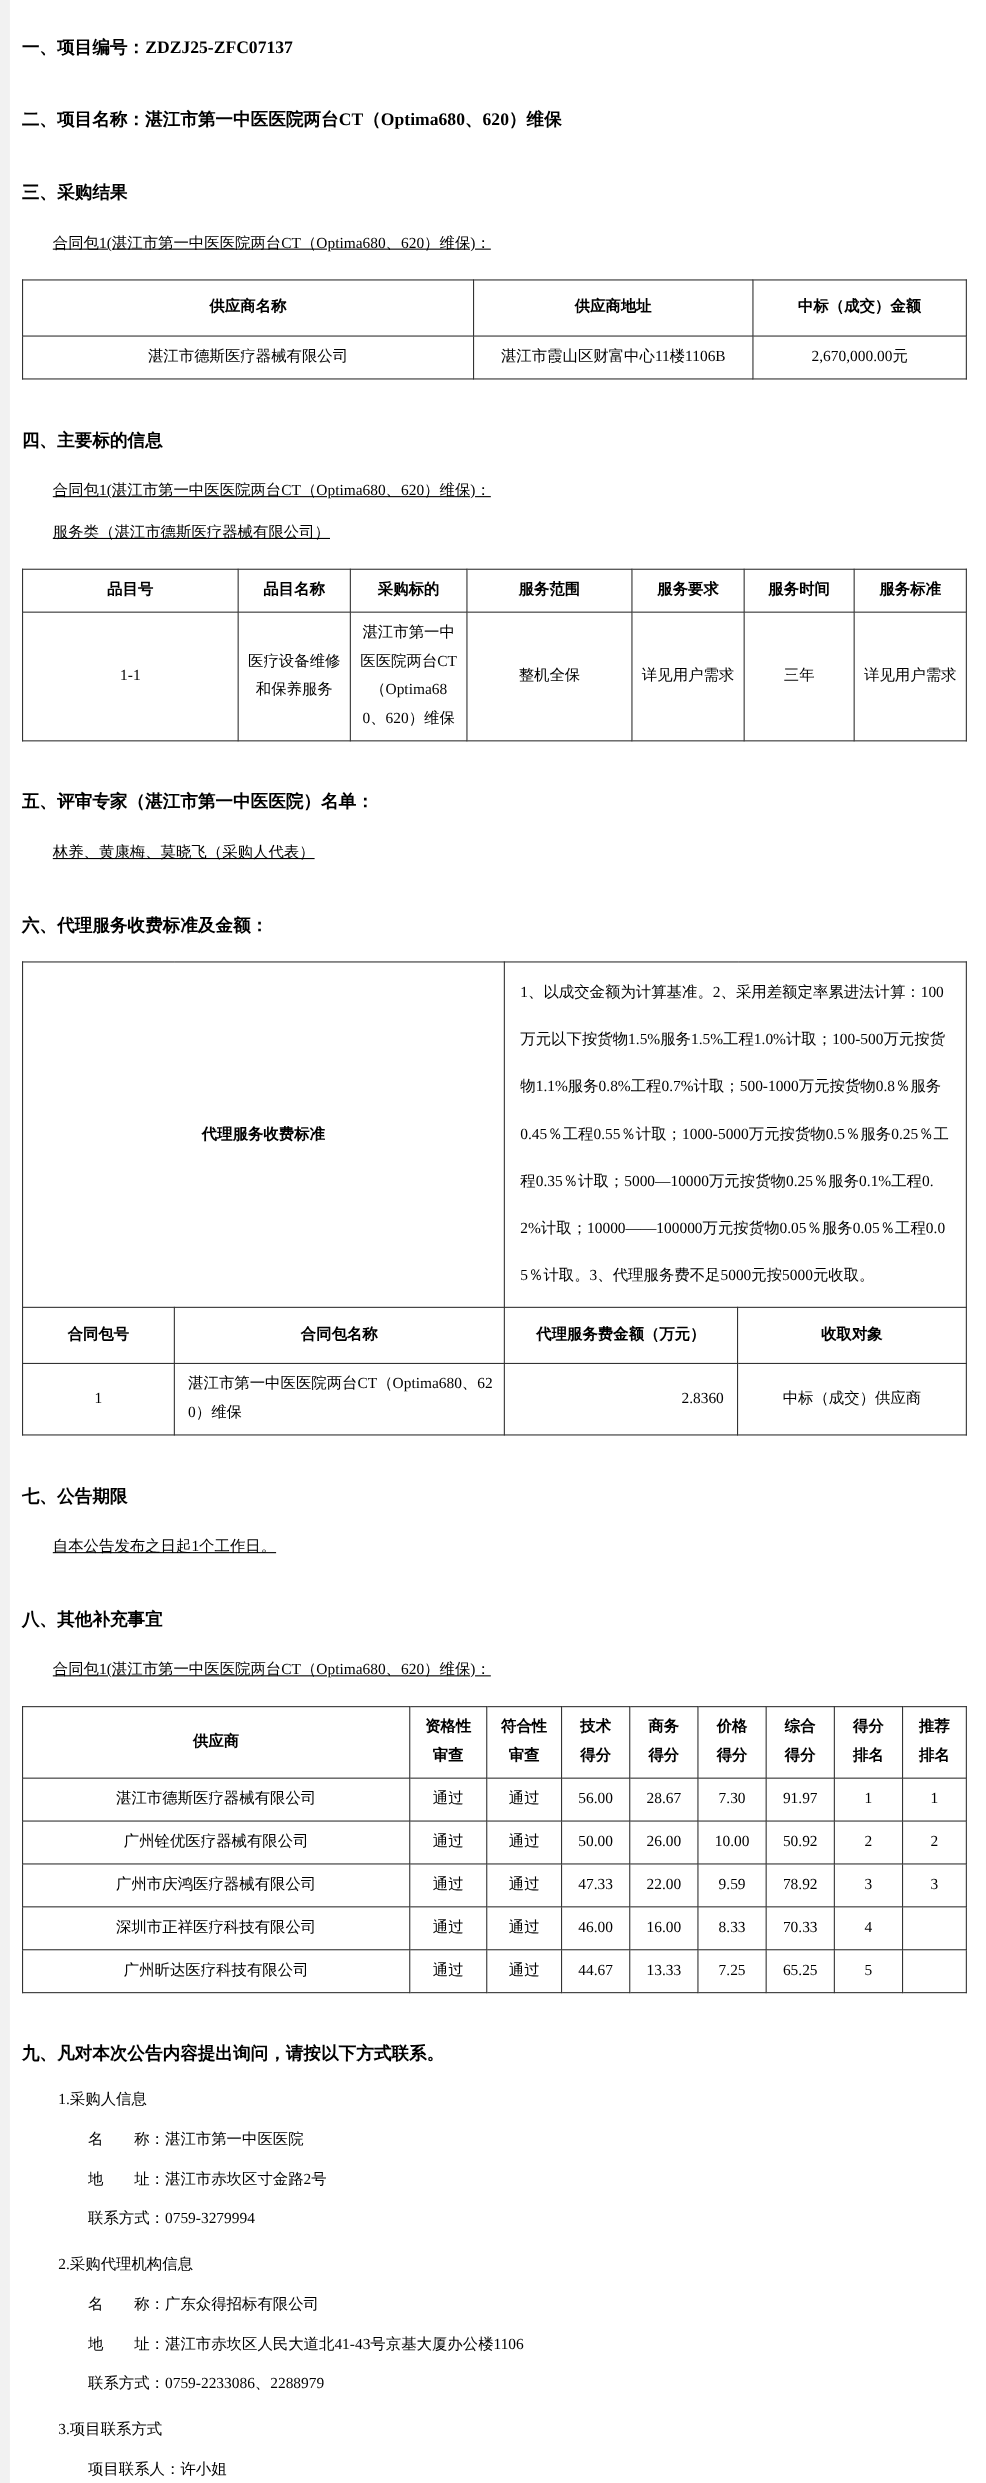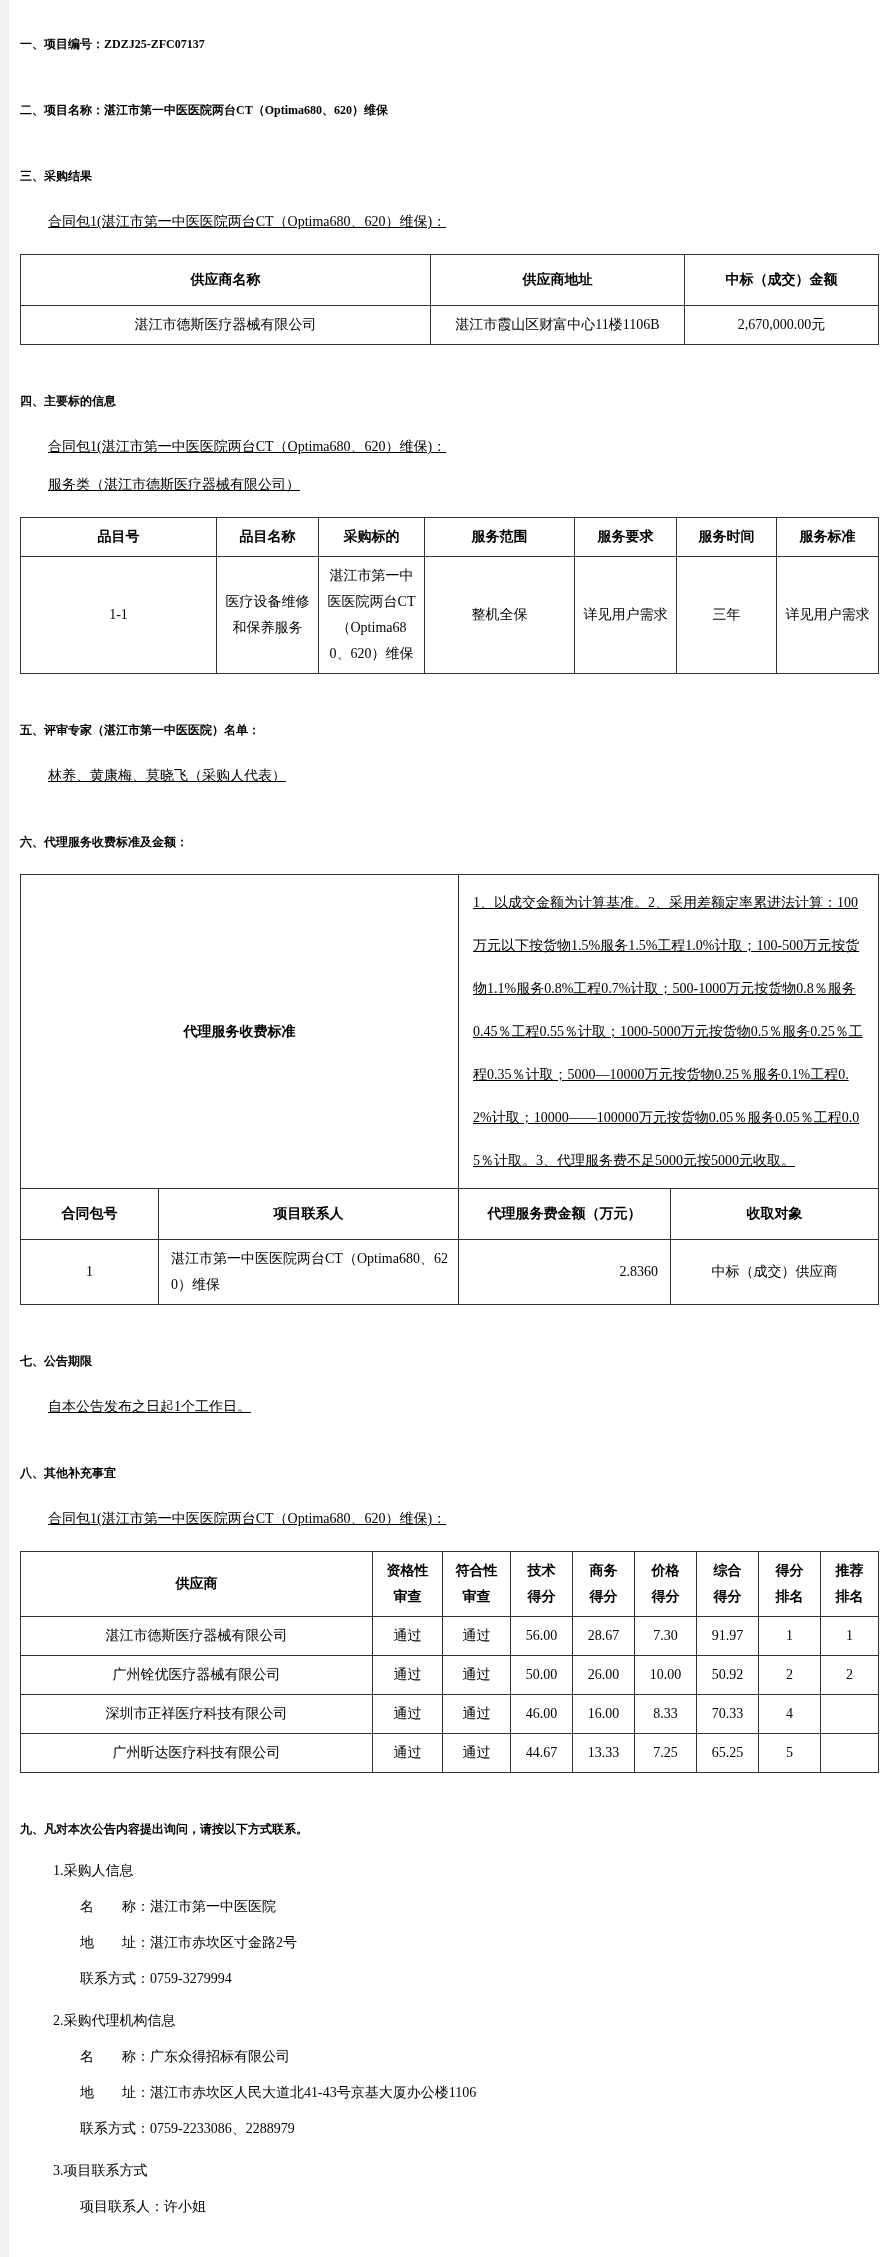--- a/index.html
+++ b/index.html
@@ -13,21 +13,21 @@
   }
   .page { position: relative; width: 896px; min-height: 2257px; background: #ffffff; }
   .left-strip {
     position: absolute; left: 0; top: 0; bottom: 0; width: 9px;
     background: #f1f1f1;
   }
   .content { padding: 26px 18px 30px 20px; }
 
   .sec-heading {
     font-weight: bold;
-    font-size: 12px;
+    font-size: 16px;
     margin: 46px 0 0 0;
     line-height: 20px;
   }
   .sec-heading.first { margin-top: 8px; }
 
   .indent1 { margin: 26px 0 0 28px; line-height: 20px; text-decoration: underline; }
   .indent1.tight { margin-top: 18px; }
 
   table {
     border-collapse: collapse;
@@ -45,21 +45,20 @@
     word-break: break-all;
   }
   th { font-weight: bold; white-space: pre-line; }
   .tall-header th { padding: 12px 8px; }
 
   .fee-label { font-weight: bold; }
   .fee-text {
     text-align: left;
     line-height: 43px;
     padding: 6px 14px;
-    text-decoration: underline;
   }
   .cell-left { text-align: left; padding-left: 12px; }
   .cell-right { text-align: right; padding-right: 12px; }
 
   .contact-block { margin-top: 6px; }
   .contact-title { margin: 22px 0 0 33px; line-height: 20px; }
   .contact-line { margin: 16px 0 0 60px; line-height: 20px; font-family: Liberation Serif, serif; }
 </style>
 </head>
 <body>
@@ -147,21 +146,21 @@
           <col style="width:212px">
           <col style="width:208px">
         </colgroup>
       <tbody>
         <tr>
           <td colspan="2" class="fee-label">代理服务收费标准</td>
           <td colspan="2" class="fee-text">1、以成交金额为计算基准。2、采用差额定率累进法计算：100万元以下按货物1.5%服务1.5%工程1.0%计取；100-500万元按货物1.1%服务0.8%工程0.7%计取；500-1000万元按货物0.8％服务0.45％工程0.55％计取；1000-5000万元按货物0.5％服务0.25％工程0.35％计取；5000—10000万元按货物0.25％服务0.1%工程0.2%计取；10000——100000万元按货物0.05％服务0.05％工程0.05％计取。3、代理服务费不足5000元按5000元收取。</td>
         </tr>
         <tr class="tall-header">
           <th>合同包号</th>
-          <th>项目联系人</th>
+          <th>合同包名称</th>
           <th>代理服务费金额（万元）</th>
           <th>收取对象</th>
         </tr>
         <tr>
           <td>1</td>
           <td class="cell-left">湛江市第一中医医院两台CT（Optima680、620）维保</td>
           <td class="cell-right">2.8360</td>
           <td>中标（成交）供应商</td>
         </tr>
       </tbody>
@@ -223,20 +222,31 @@
           <td>通过</td>
           <td>通过</td>
           <td>50.00</td>
           <td>26.00</td>
           <td>10.00</td>
           <td>50.92</td>
           <td>2</td>
           <td>2</td>
         </tr>
         <tr>
+          <td>广州市庆鸿医疗器械有限公司</td>
+          <td>通过</td>
+          <td>通过</td>
+          <td>47.33</td>
+          <td>22.00</td>
+          <td>9.59</td>
+          <td>78.92</td>
+          <td>3</td>
+          <td>3</td>
+        </tr>
+        <tr>
           <td>深圳市正祥医疗科技有限公司</td>
           <td>通过</td>
           <td>通过</td>
           <td>46.00</td>
           <td>16.00</td>
           <td>8.33</td>
           <td>70.33</td>
           <td>4</td>
           <td></td>
         </tr>

